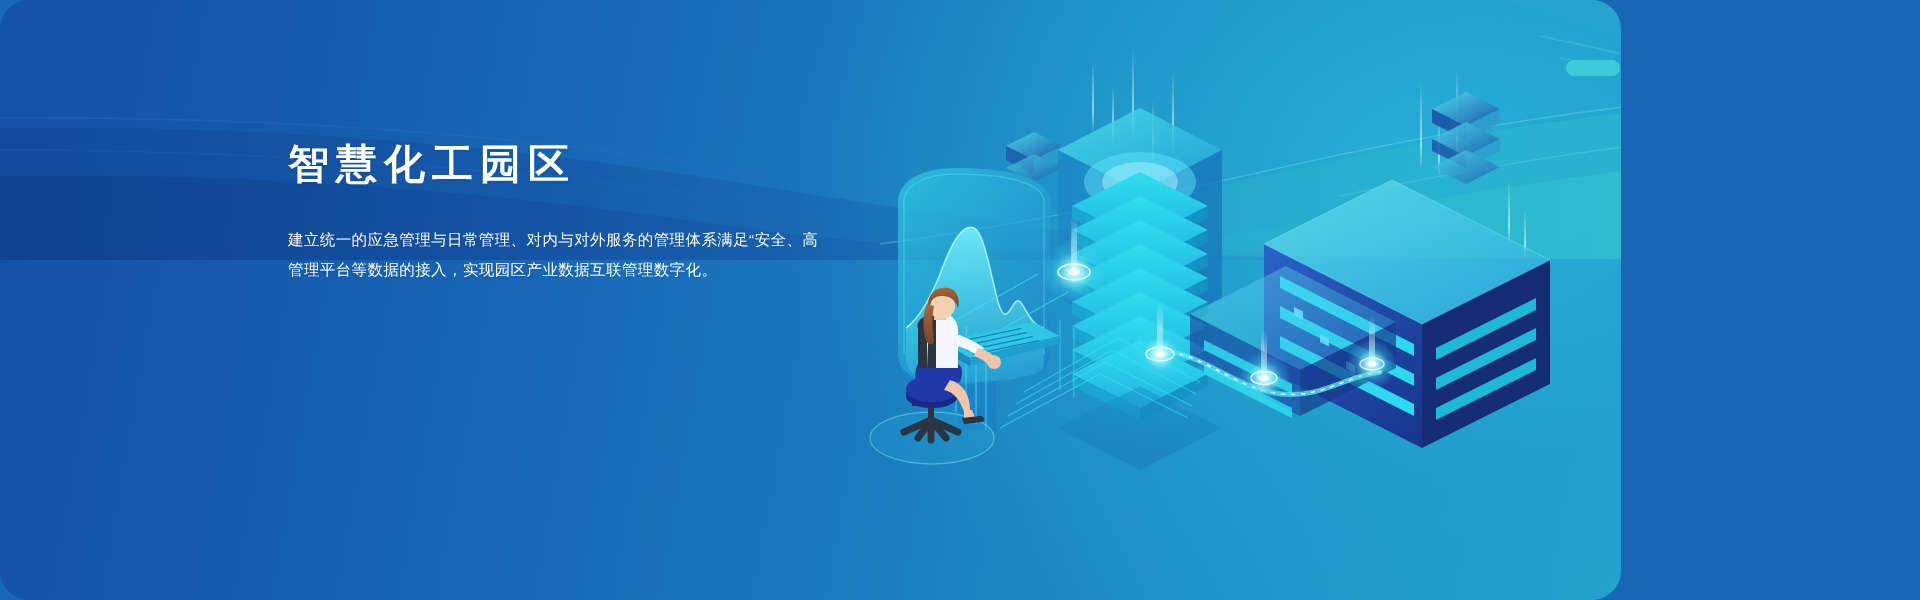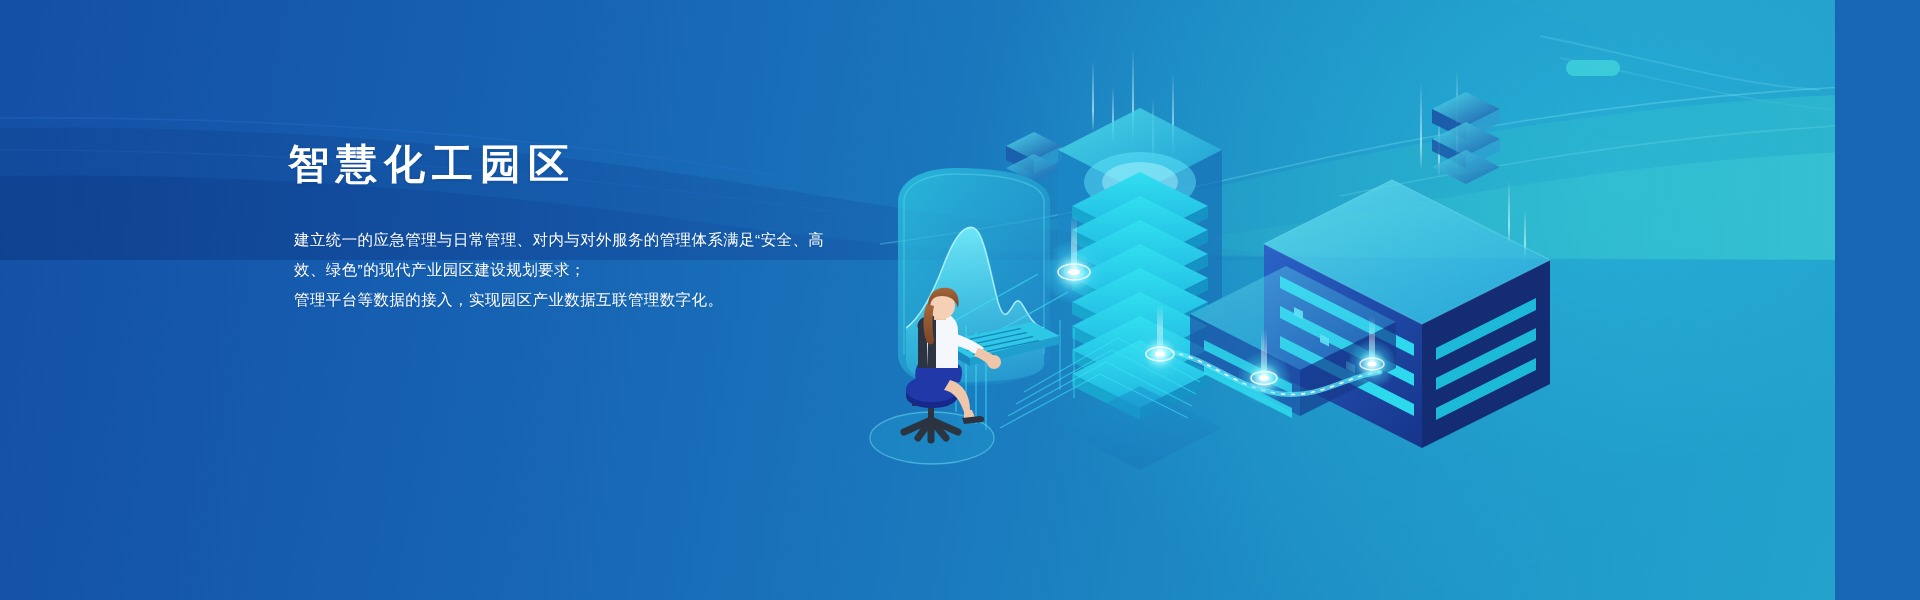--- a/index.html
+++ b/index.html
@@ -4,25 +4,26 @@
 <style>
   * { margin:0; padding:0; box-sizing:border-box; }
   html,body { width:1920px; height:600px; overflow:hidden; }
   body {
     font-family:"Liberation Sans","DejaVu Sans",sans-serif;
     background:#1767b4;
   }
 
   #banner {
     position:relative;
-    width:1835px; height:600px;
+    width:1621px; height:600px;
     overflow:hidden;
     background:
       radial-gradient(ellipse 900px 700px at 88% 30%, rgba(38,175,214,.95) 0%, rgba(33,160,205,.55) 42%, rgba(30,130,190,0) 72%),
       linear-gradient(100deg, #1450a5 0%, #1558ab 14%, #1765b4 32%, #1a78bd 52%, #1d8cc4 70%, #2099c9 85%, #23a3cc 100%);
+    border-radius: 29px;
   }
 
   
   .bg-layer { position:absolute; inset:0; pointer-events:none; }
 
   
   #text-block {
     position:absolute; left:288px; top:140px;
     width:620px;
     z-index:30;
@@ -31,21 +32,20 @@
     font-size:41px;
     font-weight:700;
     color:#ffffff;
     letter-spacing:7px;
     line-height:1.2;
     white-space:nowrap;
     text-shadow:0 1px 3px rgba(0,40,90,.18);
   }
   #desc {
     margin-top:36px;
-    margin-left:6px;
   }
   .desc-line {
     font-size:15.5px;
     color:#ffffff;
     line-height:30px;
     letter-spacing:.4px;
     white-space:nowrap;
     font-weight:400;
     text-shadow:0 1px 2px rgba(0,40,90,.15);
   }
@@ -448,18 +448,17 @@
         </g>
       </g>
 
     </svg>
   </div>
 
   <div id="text-block">
     <h1 id="page-title">智慧化工园区</h1>
     <div id="desc">
       <div class="desc-line">建立统一的应急管理与日常管理、对内与对外服务的管理体系满足“安全、高</div>
-      <div class="desc-line">效、绿色”的现代产业园区建设规划要求；</div>
       <div class="desc-line">管理平台等数据的接入，实现园区产业数据互联管理数字化。</div>
     </div>
   </div>
 
 </div>
 
 </body></html>

